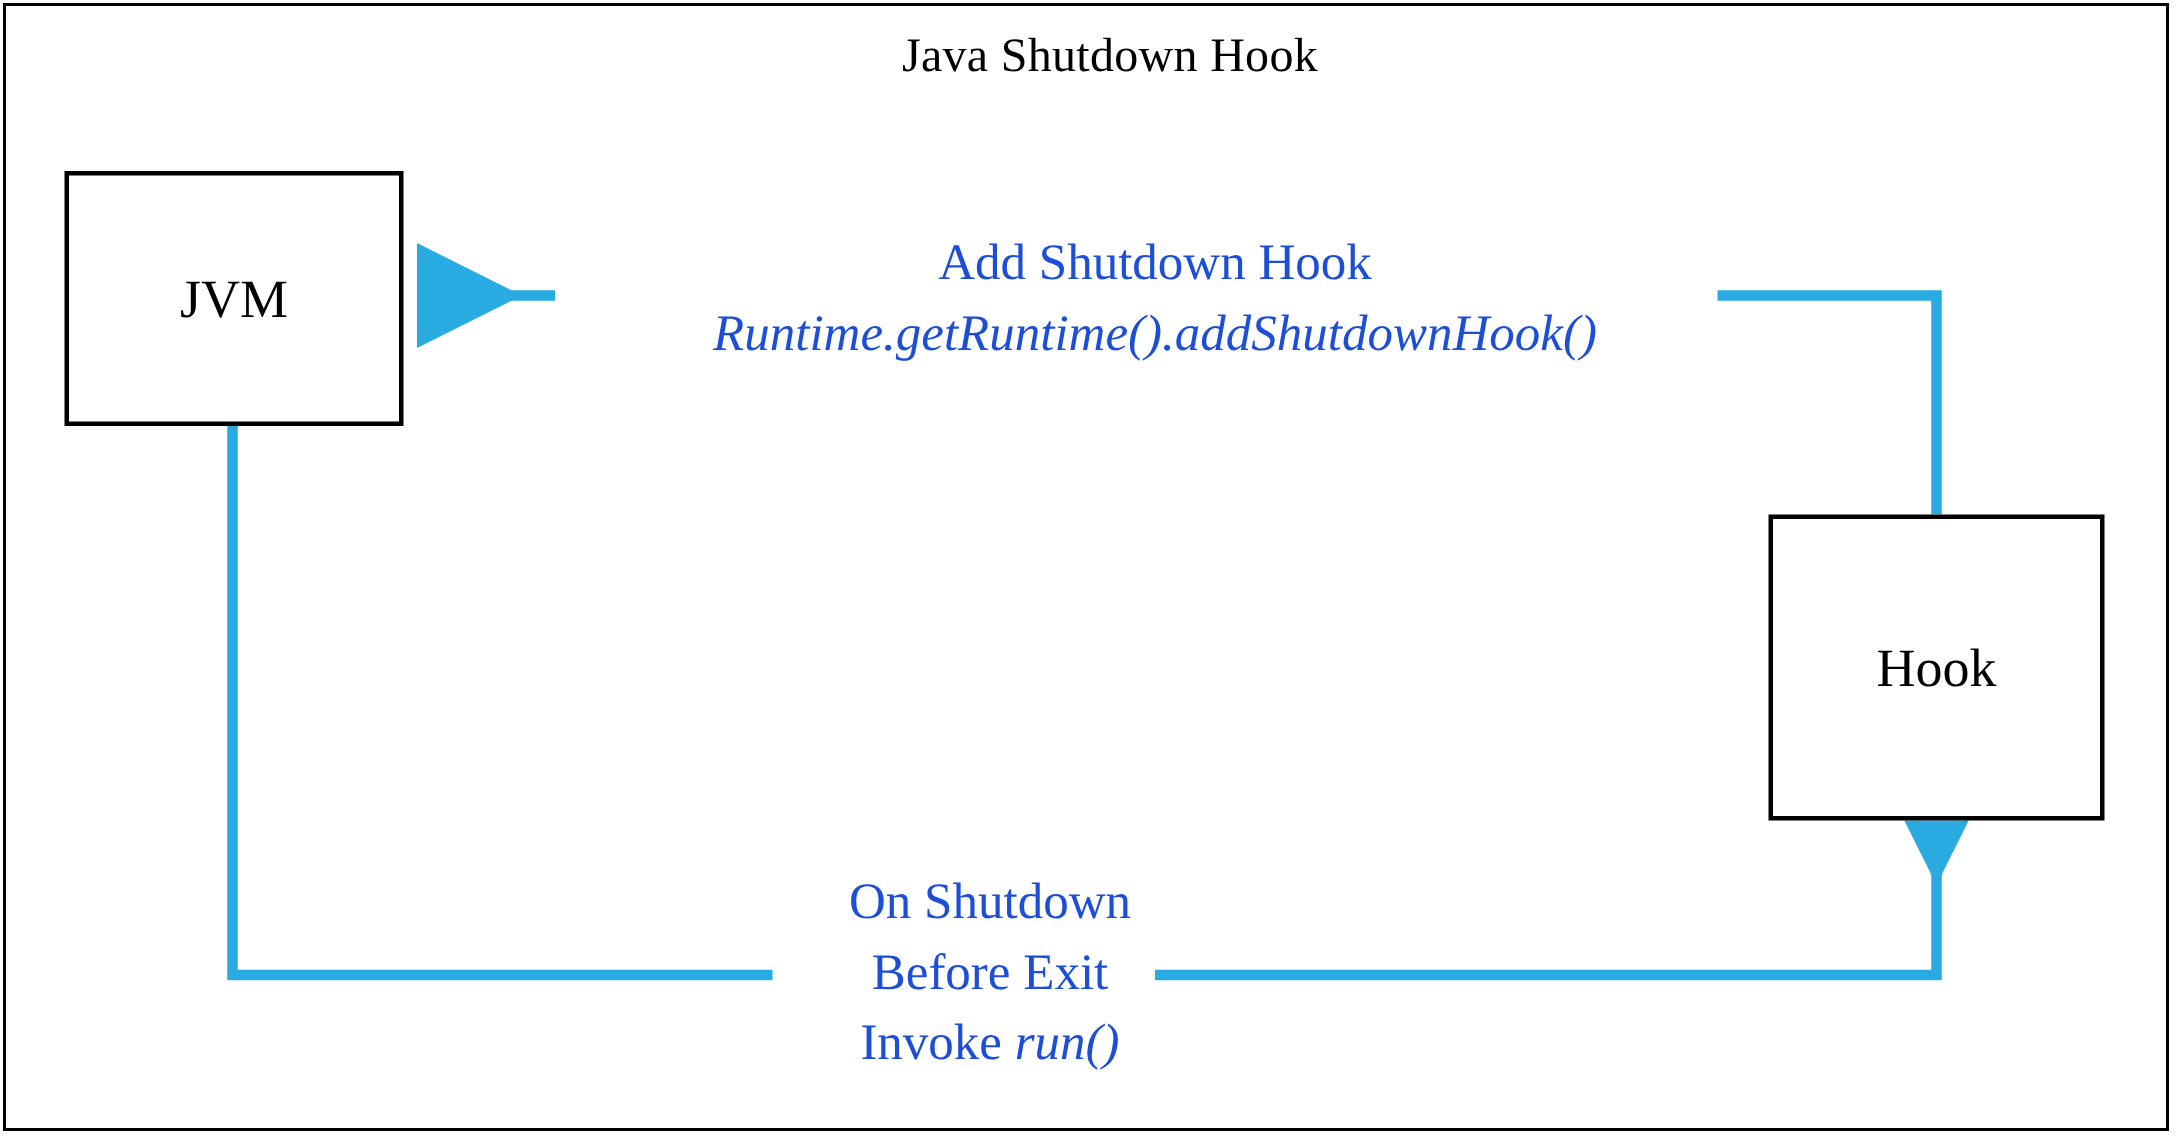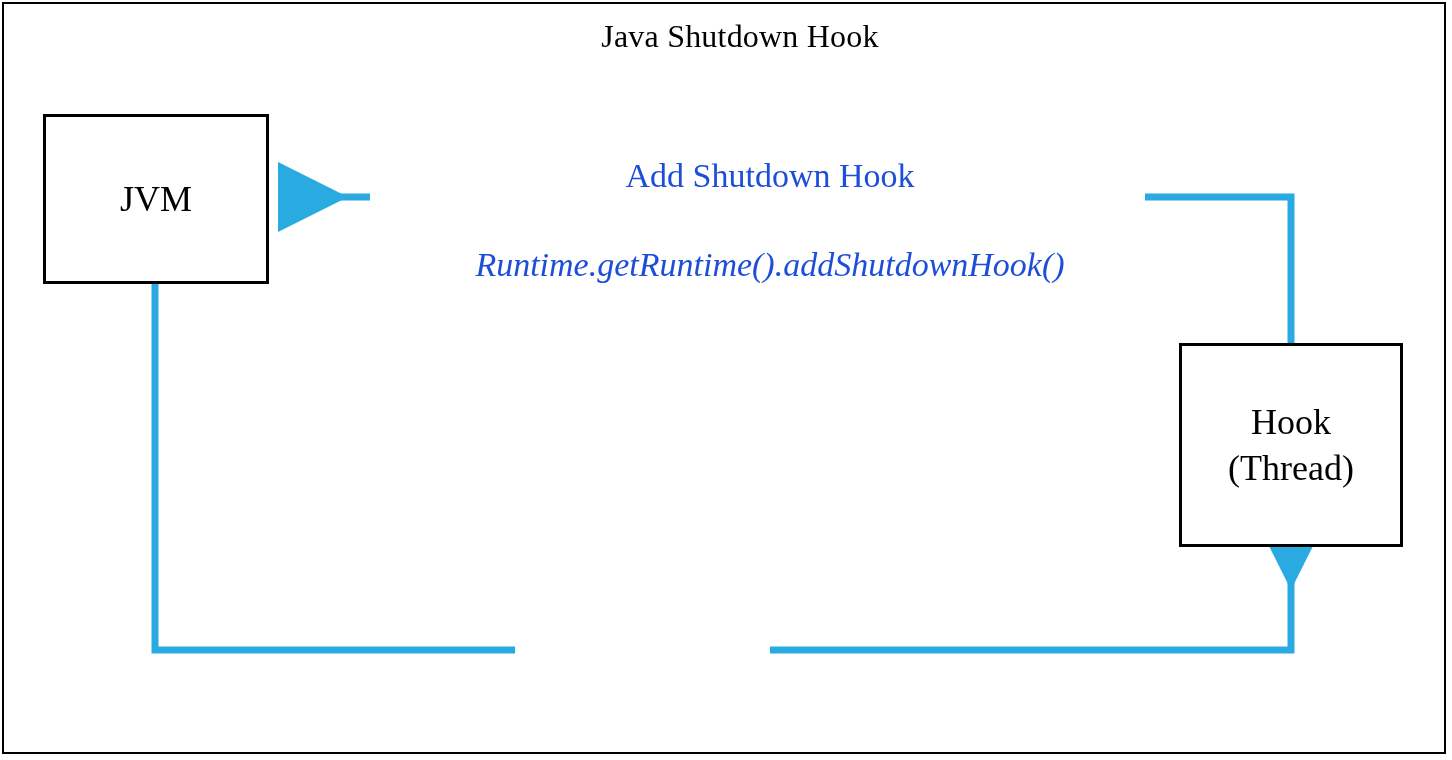--- a/index.html
+++ b/index.html
@@ -83,21 +83,20 @@
     top: 152px;
     width: 760px;
   }
   #edge-label-shutdown {
     left: 500px;
     top: 578px;
     width: 320px;
   }
   .italic-code {
     font-style: italic;
-    margin-top: 42px;
   }
 </style>
 </head>
 <body>
 
 <div id="canvas">
 
   <div id="frame"></div>
 
   <svg id="diagram-svg" viewBox="0 0 1452 760" xmlns="http://www.w3.org/2000/svg">
@@ -123,23 +122,27 @@
 
   <div class="diagram-title">Java Shutdown Hook</div>
 
   <div class="node-box" id="node-jvm">
     <span class="node-label">JVM</span>
   </div>
 
   <div class="node-box" id="node-hook">
     <span class="node-label">
       <span>Hook</span><br>
-      <span>(Thread)</span>
     </span>
   </div>
 
   <div class="edge-label" id="edge-label-add">
     <div>Add Shutdown Hook</div>
     <div class="italic-code">Runtime.getRuntime().addShutdownHook()</div>
   </div>
 
+  <div class="edge-label" id="edge-label-shutdown">
+    <div>On Shutdown</div>
+    <div>Before Exit</div>
+    <div><span>Invoke </span><span class="italic-code">run()</span></div>
+  </div>
 
 </div>
 
 </body></html>

